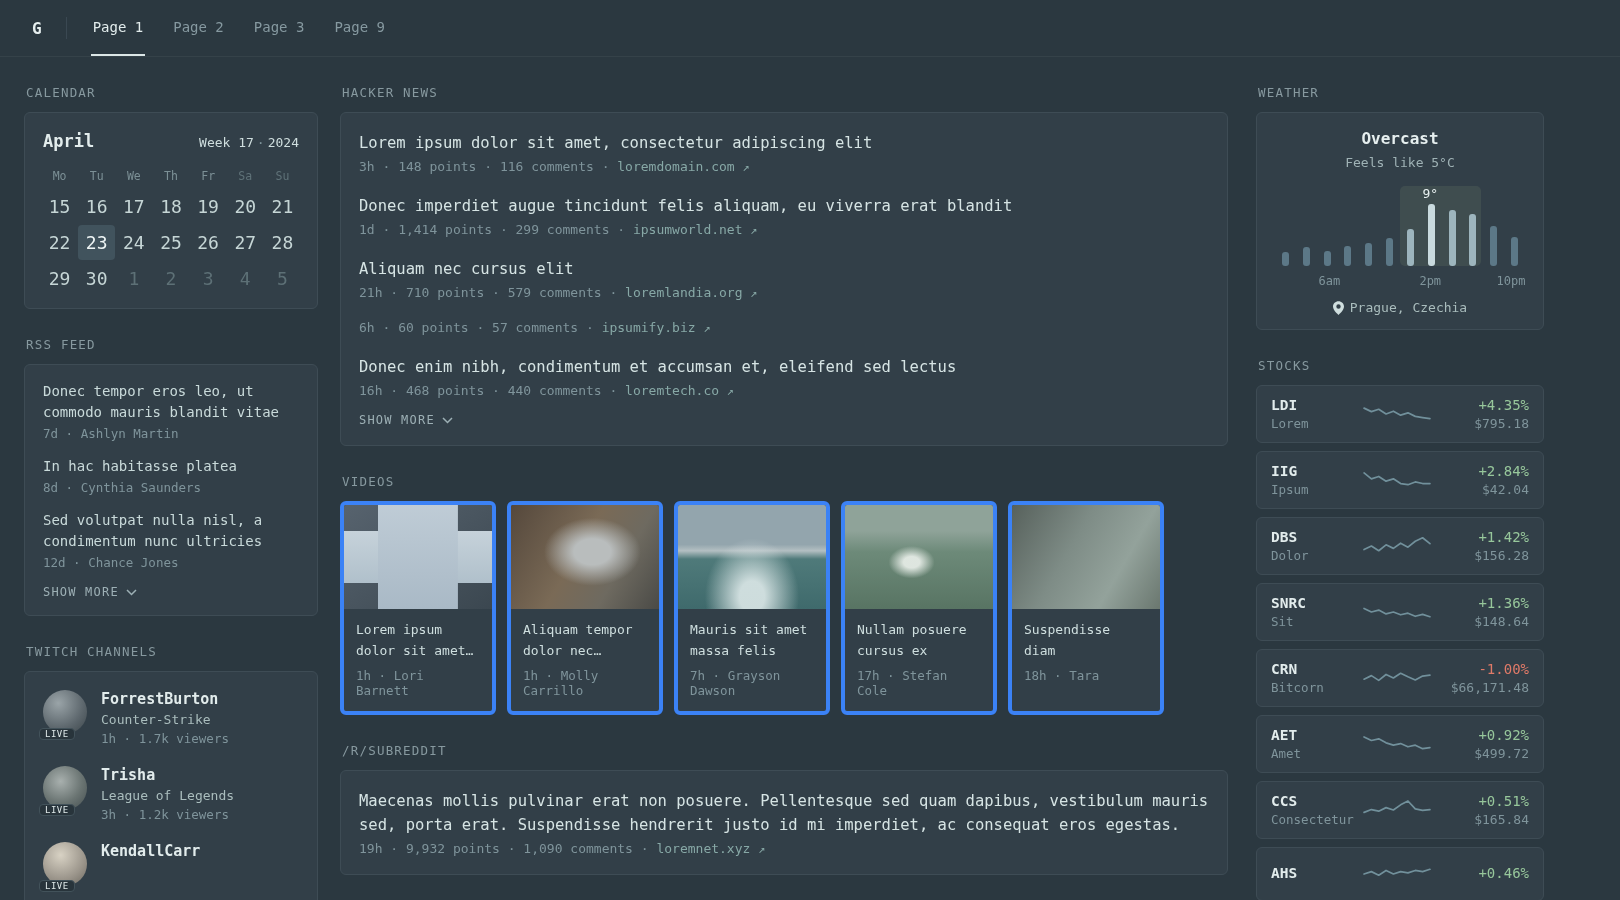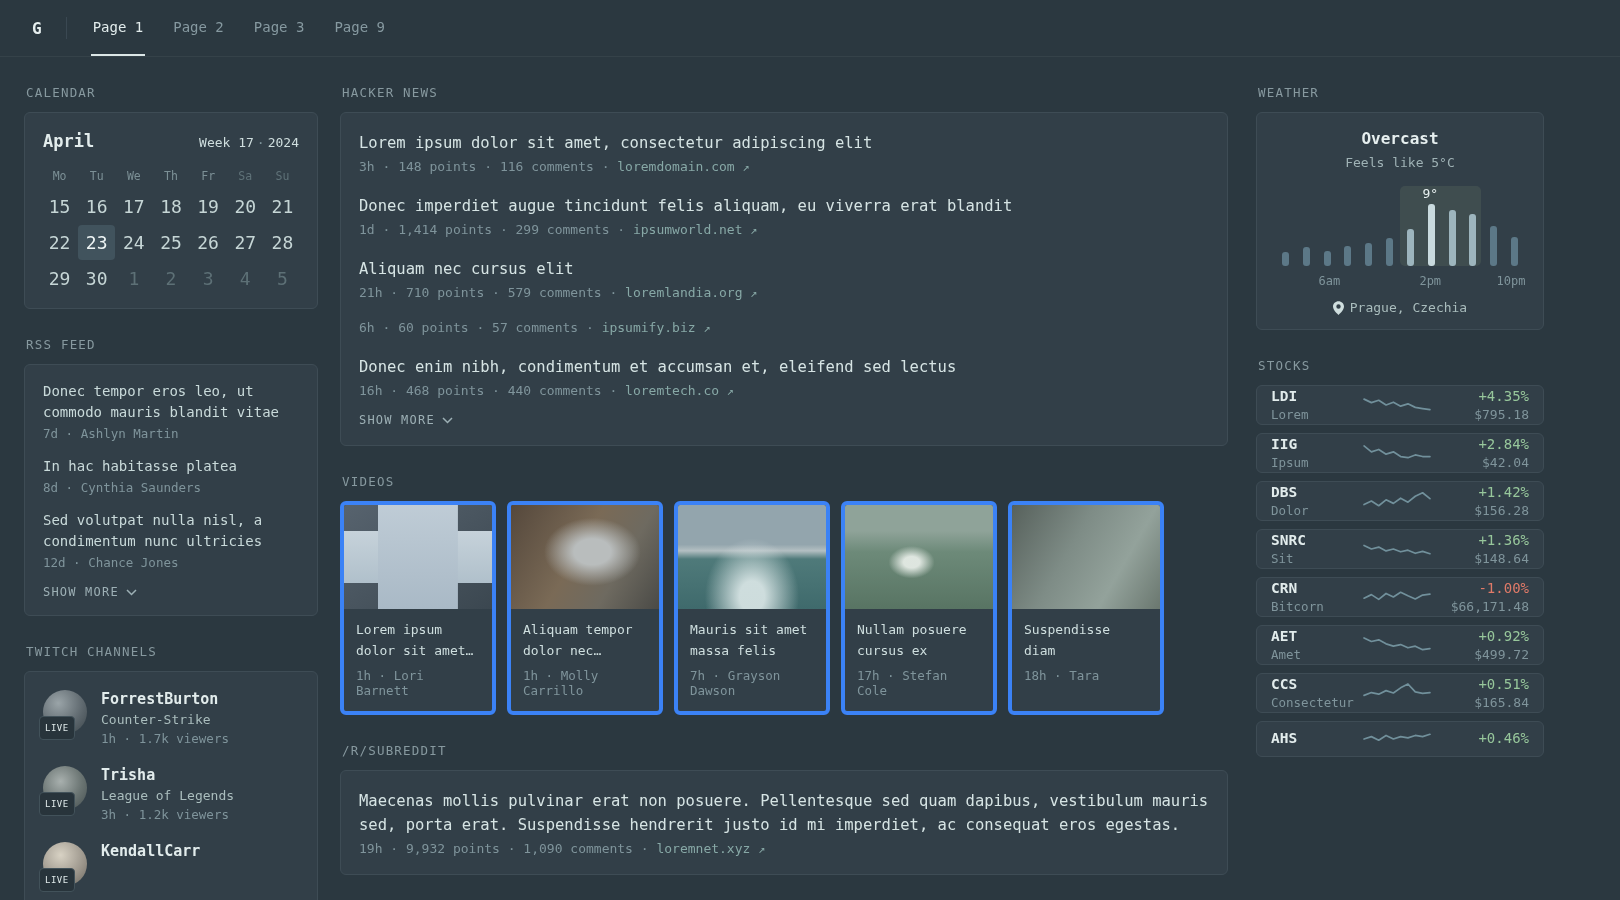--- a/index.html
+++ b/index.html
@@ -44,21 +44,21 @@
   .rss-title { font-size:14px; line-height:1.5; color:#c9dada; cursor:pointer; }
   .rss-meta { margin-top:3px; font-size:12.5px; color:#7f949b; }
   
   .twitch { padding:18px 18px 16px; }
   .tw-row { display:flex; gap:14px; margin-bottom:20px; }
   .tw-av-wrap { position:relative; width:44px; height:44px; flex-shrink:0; }
   .tw-av { width:44px; height:44px; border-radius:50%; }
   .av-1 { background:radial-gradient(circle at 35% 30%, #9aa4a8, #5c666c 60%, #3a4449); }
   .av-2 { background:radial-gradient(circle at 40% 35%, #a8b0ae, #6a7472 55%, #434d4f); }
   .av-3 { background:radial-gradient(circle at 40% 30%, #d8d2c4, #9a948a 60%, #6a665e); }
-  .live-badge { display:none; position:absolute; left:-4px; bottom:-6px; background:#28343b; border:1px solid #42525a; color:#dfe9e9; font-size:9px; letter-spacing:0.5px; padding:6px 5px; border-radius:4px;text-align:center; }
+  .live-badge { display:none; position:absolute; left:-4px; bottom:-6px; background:#28343b; border:1px solid #42525a; color:#dfe9e9; font-size:9px; letter-spacing:0.5px; padding:0 5px; border-radius:4px;text-align:center; }
   .is-live .live-badge { display:block; }
   .tw-name { font-size:15px; font-weight:bold; color:#e2ecec; cursor:pointer; }
   .tw-game { font-size:13px; color:#aabdbd; margin-top:4px; }
   .tw-meta { font-size:12.5px; color:#7f949b; margin-top:4px; }
   
   .hn { padding:18px 18px 18px; }
   .hn-item { margin-bottom:20px; }
   .hn-item:last-of-type { margin-bottom:0; }
   .hn-title { font-size:15.5px; color:#d6e4e4; cursor:pointer; line-height:1.55; }
   .hn-meta { margin-top:4px; font-size:13px; color:#7f949b; }
@@ -96,21 +96,21 @@
   .wbar { width:7px; height:100%; display:flex; align-items:flex-end; }
   .wbar-fill { width:7px; border-radius:3px; background:#5c7887; }
   .wbar.hl .wbar-fill { background:#9db5bd; }
   .wbar.peak .wbar-fill { background:#c9dade; }
   .w-peak { position:absolute; top:0; transform:translateX(-50%); font-size:13px; color:#e8f1f1; }
   .w-times { position:relative; height:16px; margin:0 4px; }
   .w-time { position:absolute; top:2px; transform:translateX(-50%); font-size:12px; color:#7f949b; }
   .w-loc { margin-top:12px; display:flex; justify-content:center; align-items:center; gap:6px; font-size:13px; color:#a9bcbc; }
   .w-loc svg { color:#cfdede; flex-shrink:0; }
   
-  .stock-card { display:flex; justify-content:space-between; align-items:center; padding:2px 14px; margin-bottom:8px; background:#323f48; border:1px solid #3e4c55; border-radius:6px; cursor:pointer; }
+  .stock-card { display:flex; justify-content:space-between; align-items:center; padding:11px 14px; margin-bottom:8px; background:#323f48; border:1px solid #3e4c55; border-radius:6px; cursor:pointer; }
   .st-left { width:86px; overflow:hidden; }
   .st-ticker { font-size:14.5px; font-weight:bold; color:#e2ecec; }
   .st-name { margin-top:3px; font-size:12.5px; color:#7f949b; white-space:nowrap; }
   .st-spark { width:68px; height:30px; flex-shrink:0; }
   .st-spark polyline { fill:none; stroke:#71909b; stroke-width:1.6; stroke-linejoin:round; stroke-linecap:round; }
   .st-right { width:92px; text-align:right; }
   .st-change { font-size:14px; }
   .st-change.up { color:#97c79b; }
   .st-change.down { color:#e07a68; }
   .st-price { margin-top:3px; font-size:13px; color:#7f949b; white-space:nowrap; }

